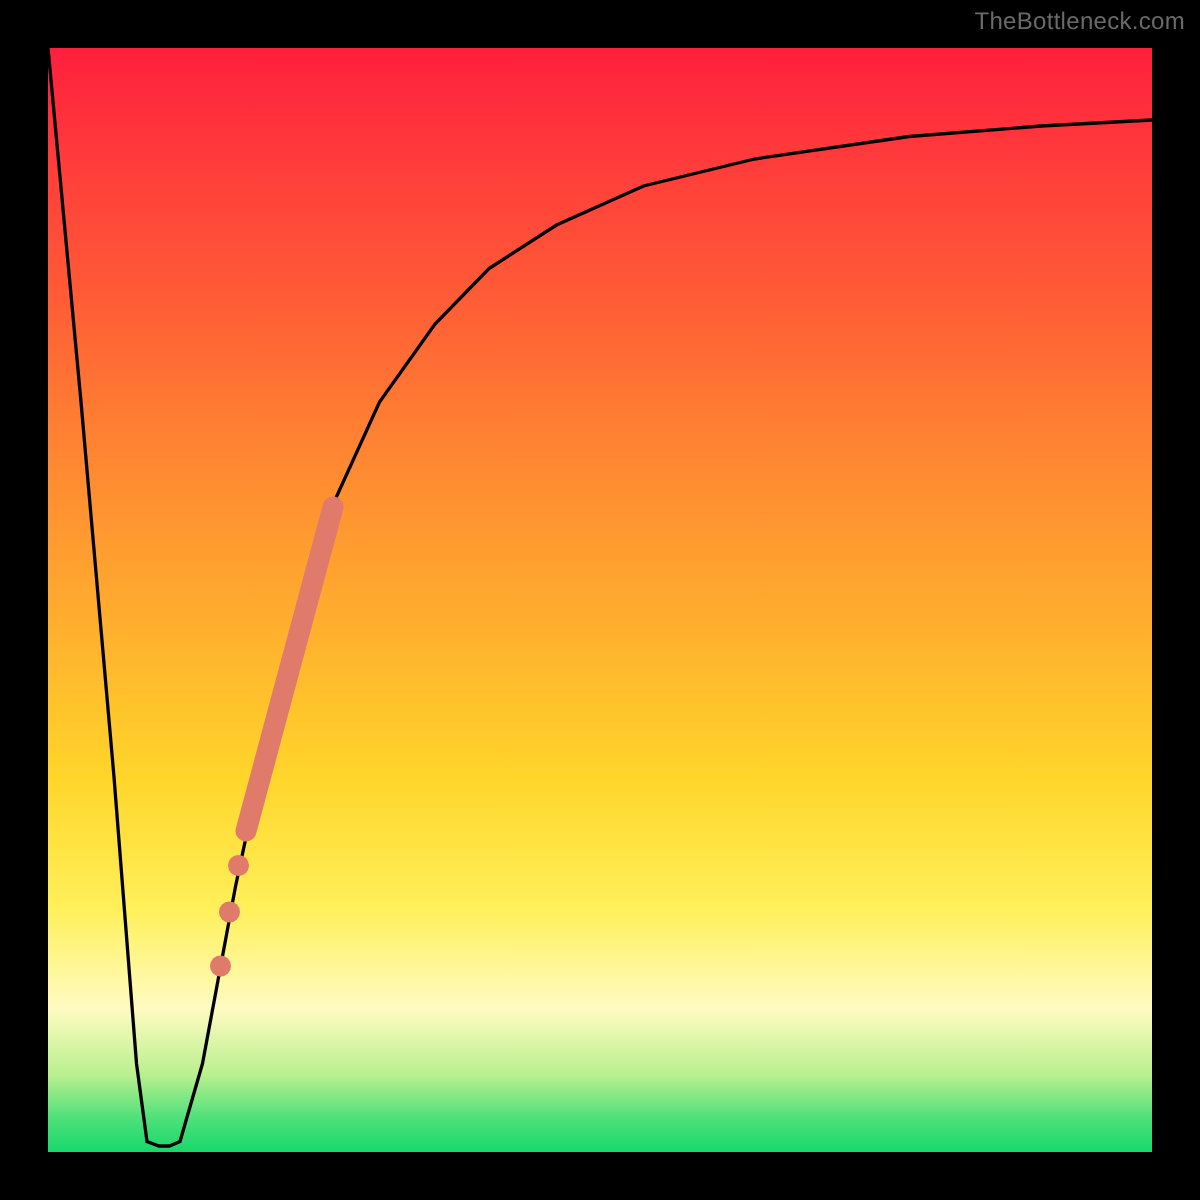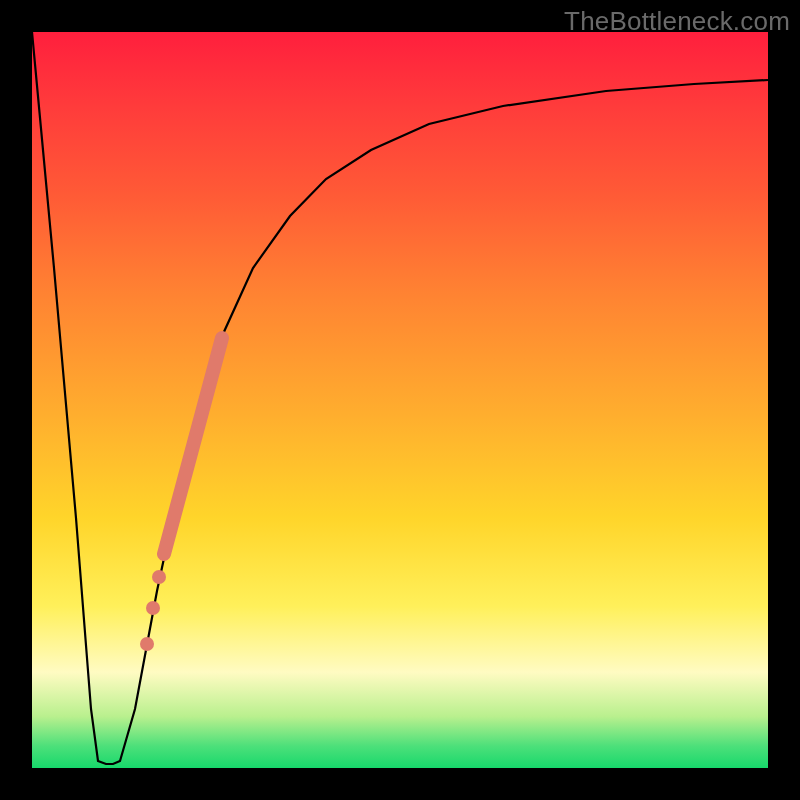--- a/index.html
+++ b/index.html
@@ -47,21 +47,21 @@
     position: absolute;
     inset: 0;
     width: 100%;
     height: 100%;
   }
   .watermark {
     position: absolute;
     top: 6px;
     right: 10px;
     color: #6a6a6a;
-    font-size: 26px;
+    font-size: 16px;
     font-weight: 500;
     letter-spacing: 0.2px;
     user-select: none;
   }
 </style>
 </head>
 <body>
 
 <div class="frame">
 

